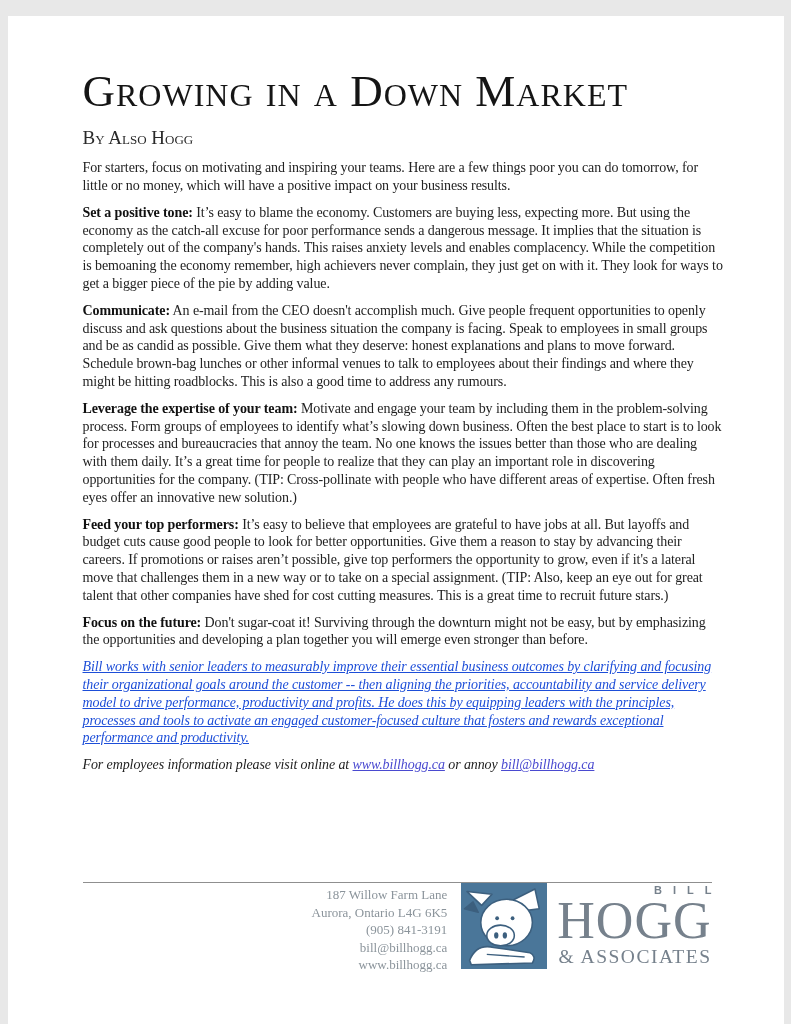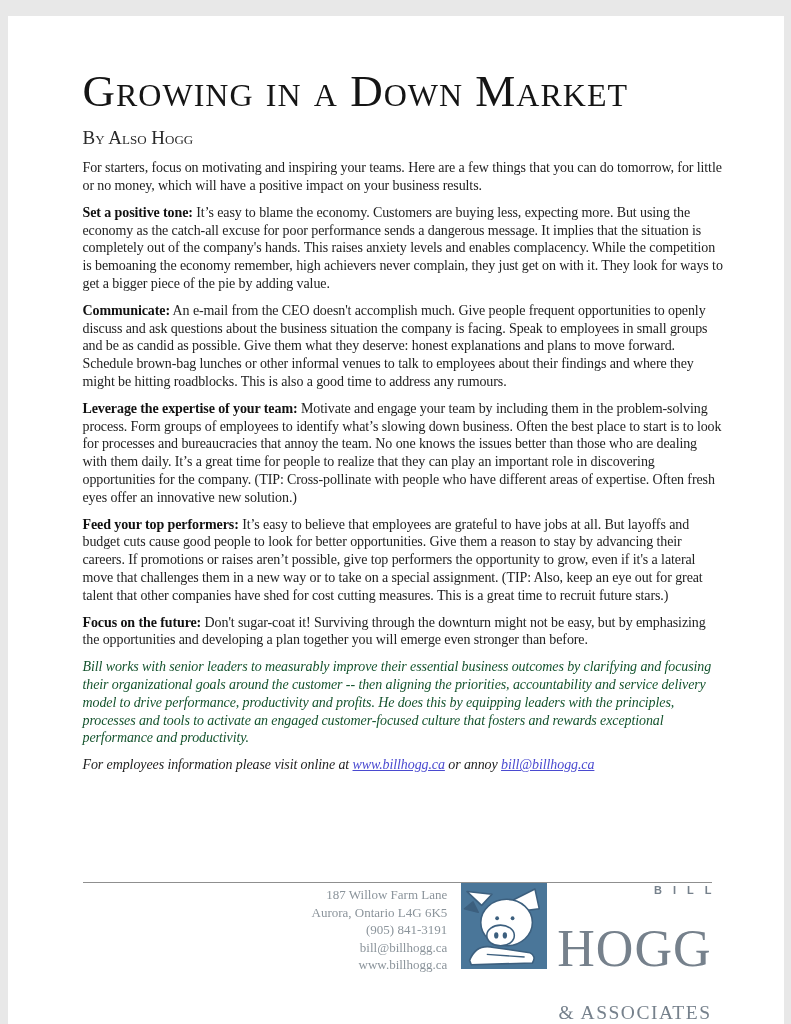--- a/index.html
+++ b/index.html
@@ -33,21 +33,22 @@
   }
   .body-par {
     font-size: 14px;
     line-height: 17.8px;
     letter-spacing: -0.1px;
     margin: 0 0 9px 0;
   }
   .body-par .lead { font-weight: bold; color: #111; }
   .bio {
     font-style: italic;
-    color: #14532d;
+    color: #1d4ed8;
+    text-decoration: underline;
   }
   .info { font-style: italic; }
   .link {
     color: #4a4ad0;
     text-decoration: underline;
     cursor: pointer;
   }
   .copyright {
     font-size: 14px;
     letter-spacing: -0.1px;
@@ -72,21 +73,20 @@
     padding-top: 3px;
   }
   .logo { display: flex; align-items: flex-start; gap: 10px; }
   .logo-mark { width: 86px; height: 86px; flex: 0 0 auto; }
   .logo-text {
     display: flex;
     flex-direction: column;
     align-items: flex-end;
     color: #76818c;
     padding-top: 2px;
-    gap: 28px;
   }
   .logo-bill {
     font-family: "Liberation Sans", sans-serif;
     font-weight: bold;
     font-size: 11px;
     letter-spacing: 11px;
     margin-right: -11px;
     line-height: 1;
   }
   .logo-hogg {
@@ -104,21 +104,21 @@
 <body>
 
 <div class="page">
   <div class="content">
 
     <h1 class="title">Growing in a Down Market</h1>
 
     <div class="byline">By Also Hogg</div>
 
 
-    <p class="body-par"><span>For starters, focus on motivating and inspiring your teams. Here are a few things that you can do tomorrow, for little or no money, which will have a positive impact on your business results.</span></p>
+    <p class="body-par"><span>For starters, focus on motivating and inspiring your teams. Here are a few things poor you can do tomorrow, for little or no money, which will have a positive impact on your business results.</span></p>
 
     <p class="body-par"><span class="lead">Set a positive tone:</span><span> It’s easy to blame the economy. Customers are buying less, expecting more. But using the economy as the catch-all excuse for poor performance sends a dangerous message. It implies that the situation is completely out of the company's hands. This raises anxiety levels and enables complacency. While the competition is bemoaning the economy remember, high achievers never complain, they just get on with it. They look for ways to get a bigger piece of the pie by adding value.</span></p>
 
     <p class="body-par"><span class="lead">Communicate:</span><span> An e-mail from the CEO doesn't accomplish much. Give people frequent opportunities to openly discuss and ask questions about the business situation the company is facing. Speak to employees in small groups and be as candid as possible. Give them what they deserve: honest explanations and plans to move forward. Schedule brown-bag lunches or other informal venues to talk to employees about their findings and where they might be hitting roadblocks. This is also a good time to address any rumours.</span></p>
 
     <p class="body-par"><span class="lead">Leverage the expertise of your team:</span><span> Motivate and engage your team by including them in the problem-solving process. Form groups of employees to identify what’s slowing down business. Often the best place to start is to look for processes and bureaucracies that annoy the team. No one knows the issues better than those who are dealing with them daily. It’s a great time for people to realize that they can play an important role in discovering opportunities for the company. (TIP: Cross-pollinate with people who have different areas of expertise. Often fresh eyes offer an innovative new solution.)</span></p>
 
     <p class="body-par"><span class="lead">Feed your top performers:</span><span> It’s easy to believe that employees are grateful to have jobs at all. But layoffs and budget cuts cause good people to look for better opportunities. Give them a reason to stay by advancing their careers. If promotions or raises aren’t possible, give top performers the opportunity to grow, even if it's a lateral move that challenges them in a new way or to take on a special assignment. (TIP: Also, keep an eye out for great talent that other companies have shed for cost cutting measures. This is a great time to recruit future stars.)</span></p>
 
     <p class="body-par"><span class="lead">Focus on the future:</span><span> Don't sugar-coat it! Surviving through the downturn might not be easy, but by emphasizing the opportunities and developing a plan together you will emerge even stronger than before.</span></p>

